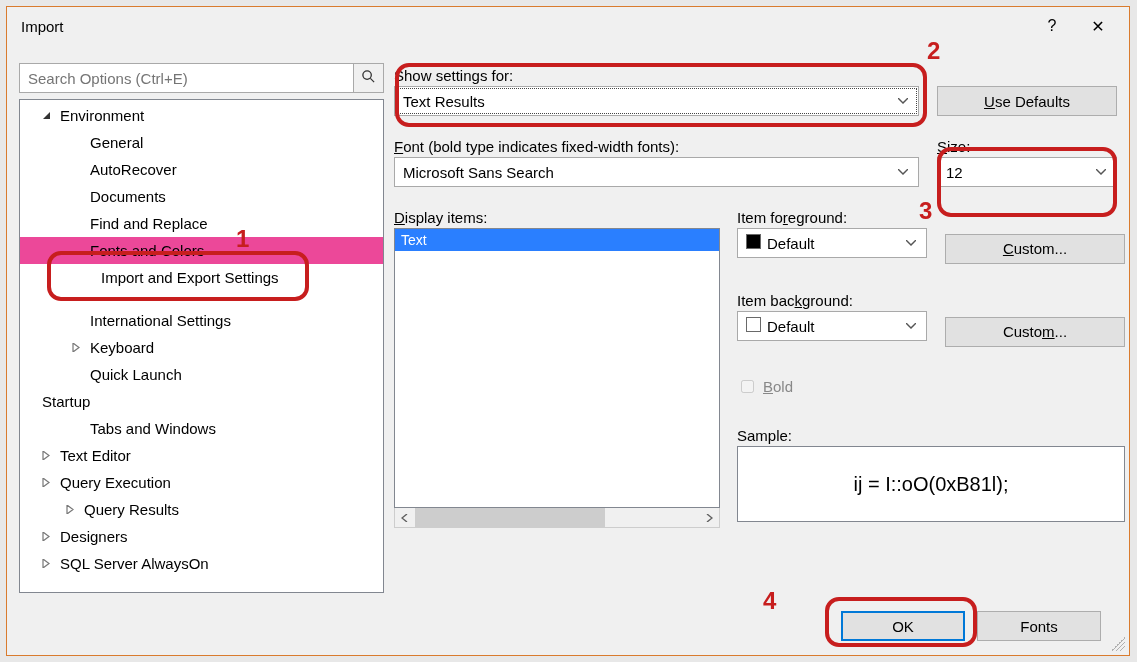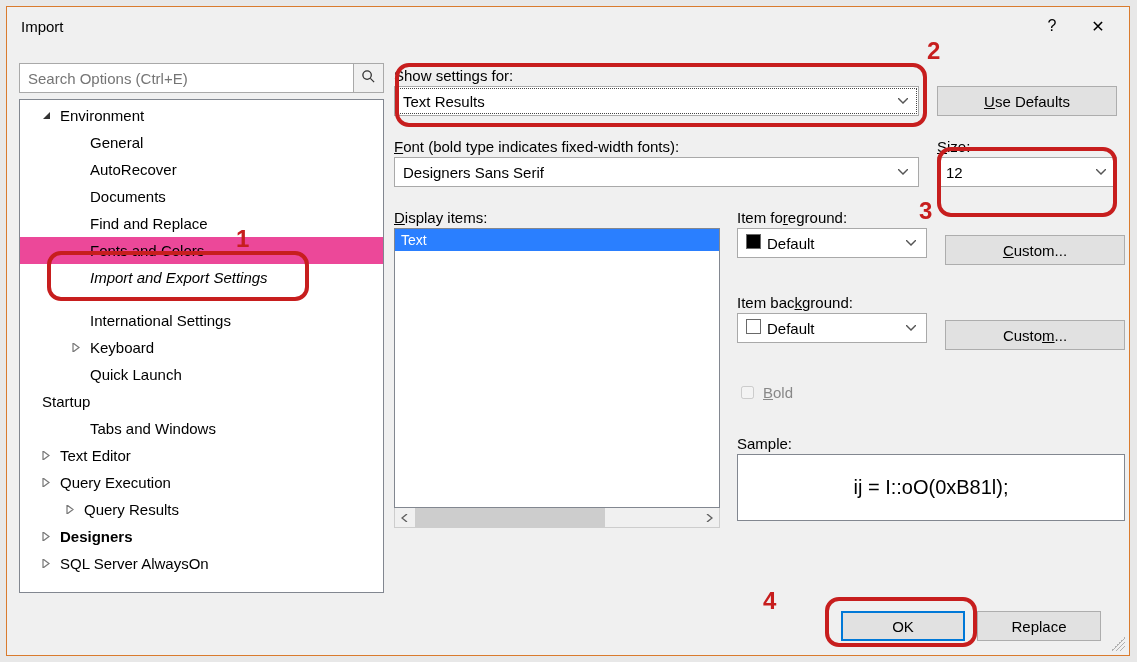--- a/index.html
+++ b/index.html
@@ -98,21 +98,21 @@
     width: 190px; height: 100%; background: #cdcdcd;
   }
   .swatch {
     width: 15px; height: 15px; display:inline-block; margin-right:6px;
     border: 1px solid #696969;
   }
   .swatch.black { background:#000; }
   .swatch.white { background:#fff; }
   .sample-box {
     border: 1px solid #828790; background: #fff;
-    height: 67px; display:flex; align-items:center; justify-content:center;
+    height: 76px; display:flex; align-items:center; justify-content:center;
     font-size: 20px;
   }
   .footer {
     height: 58px; display:flex; justify-content:flex-end; align-items:center;
     gap: 12px; padding-right: 28px; position: relative;
   }
   .footer .btn { width: 124px; }
   .resize-grip {
     position:absolute; right:4px; bottom:4px; width:14px; height:14px;
     background:
@@ -175,21 +175,21 @@
           <div class="tree-item" style="padding-left: 48px;">
             <span class="tree-glyph"></span>
             <span style="margin-left: 6px;">Find and Replace</span>
           </div>
           <div class="tree-item selected" style="padding-left: 48px;">
             <span class="tree-glyph"></span>
             <span style="margin-left: 6px;">Fonts and Colors</span>
           </div>
           <div class="tree-item" style="padding-left: 48px;">
             <span class="tree-glyph"></span>
-            <span style="margin-left: 6px; font-style: italic;">Import and Export Settings</span>
+            <span style="margin-left: 17px;">Import and Export Settings</span>
           </div>
           <div class="tree-item" style="padding-left: 48px; margin-top: 16px;">
             <span class="tree-glyph"></span>
             <span style="margin-left: 6px;">International Settings</span>
           </div>
           <div class="tree-item" style="padding-left: 48px;">
             <span class="tree-glyph">
               <svg width="8" height="9" viewBox="0 0 8 9">
                 <path d="M1 0 L7 4.5 L1 9 Z" fill="none" stroke="#777" stroke-width="1.2"></path>
               </svg>
@@ -225,21 +225,21 @@
             <span style="margin-left: 6px;">Query Execution</span>
           </div>
           <div class="tree-item" style="padding-left: 18px; margin-left: 24px;">
             <span class="tree-glyph">
               <svg width="8" height="9" viewBox="0 0 8 9">
                 <path d="M1 0 L7 4.5 L1 9 Z" fill="none" stroke="#777" stroke-width="1.2"></path>
               </svg>
             </span>
             <span style="margin-left: 6px;">Query Results</span>
           </div>
-          <div class="tree-item" style="padding-left: 18px; font-weight: bold;">
+          <div class="tree-item" style="padding-left: 18px;">
             <span class="tree-glyph">
               <svg width="8" height="9" viewBox="0 0 8 9">
                 <path d="M1 0 L7 4.5 L1 9 Z" fill="none" stroke="#777" stroke-width="1.2"></path>
               </svg>
             </span>
             <span style="margin-left: 6px;">Designers</span>
           </div>
           <div class="tree-item" style="padding-left: 18px;">
             <span class="tree-glyph">
               <svg width="8" height="9" viewBox="0 0 8 9">
@@ -272,21 +272,21 @@
         </div>
       </div>
 
       <div class="row-gap" style="grid-column:1/3"></div>
 
       <div style="grid-column:1">
         <label class="field-label">
           <span><u class="accel">F</u>ont (bold type indicates fixed-width fonts):</span>
         </label>
         <div class="combo">
-          <span>Designers Sans Serif</span>
+          <span>Microsoft Sans Search</span>
           <span class="chev">
             <svg width="10" height="6" viewBox="0 0 10 6">
                 <path d="M0 0 L5 5 L10 0" fill="none" stroke="#555" stroke-width="1.4"></path>
               </svg>
           </span>
         </div>
       </div>
       <div style="grid-column:2">
         <label class="field-label">
           <span><u class="accel">S</u>ize:</span>
@@ -392,19 +392,19 @@
     <div class="hl" style="left:388px; top:18px; width:532px; height:64px"></div>
     <div class="hl-label" style="left:920px; top:-8px">2</div>
 
     <div class="hl" style="left:930px; top:102px; width:180px; height:70px"></div>
     <div class="hl-label" style="left:912px; top:152px">3</div>
 
   </div>
 
   <div class="footer">
     <div class="btn primary">OK</div>
-    <div class="btn">Replace</div>
+    <div class="btn">Fonts</div>
     <div class="hl" style="left:818px; top:0px; width:152px; height:50px"></div>
     <div class="hl-label" style="left:756px; top:-10px">4</div>
     <div class="resize-grip"></div>
   </div>
 
 </div>
 
 </body></html>

